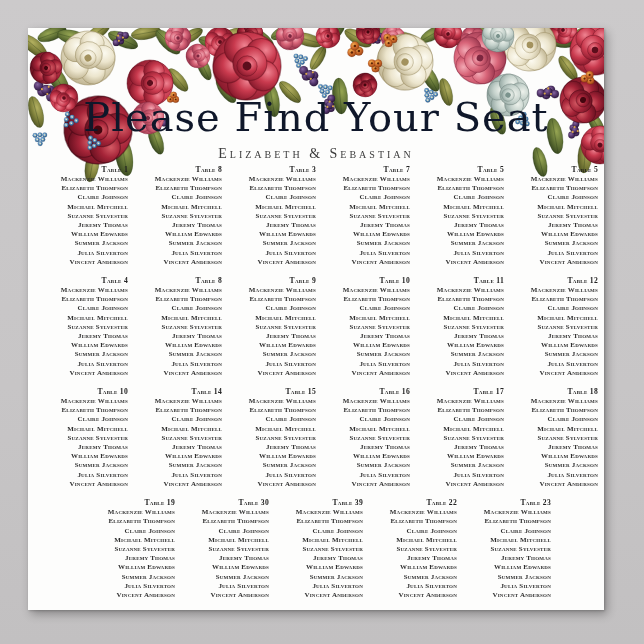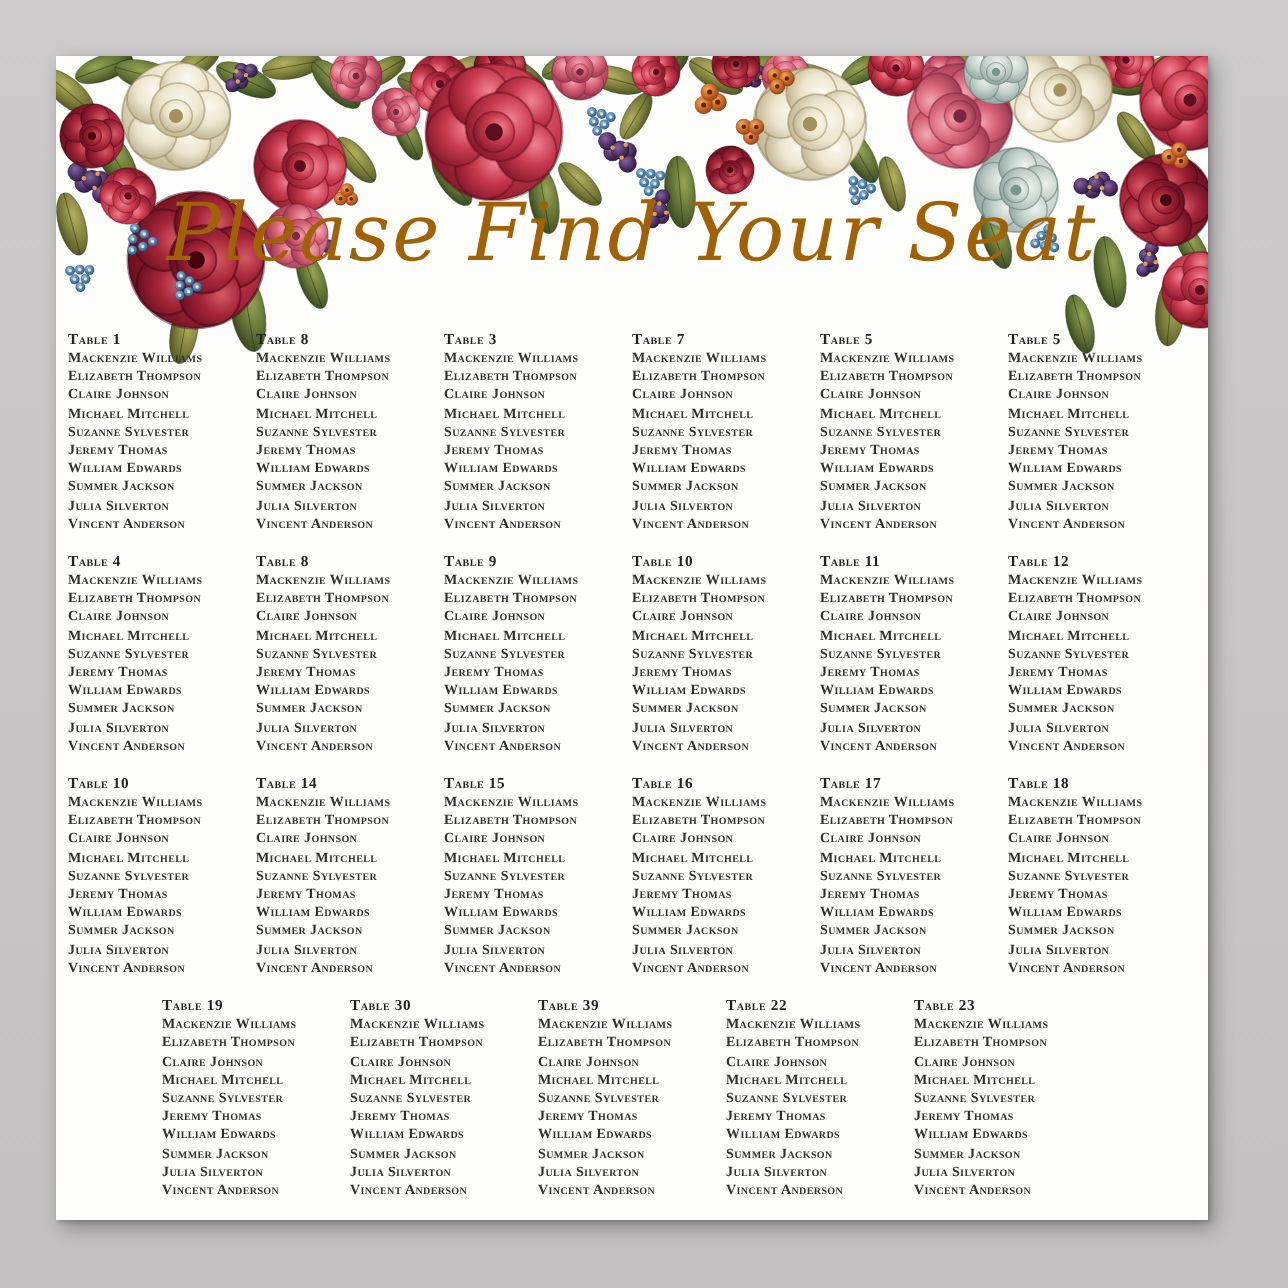--- a/index.html
+++ b/index.html
@@ -12,32 +12,32 @@
   .canvas{position:relative;width:644px;height:644px;}
   .poster{
     position:absolute;left:28px;top:28px;width:576px;height:582px;
     background:#fdfdfc;
     box-shadow:3px 4px 9px rgba(0,0,0,.30), 1px 1px 2px rgba(0,0,0,.18);
     overflow:hidden;
   }
   .garland{position:absolute;left:0;top:0;width:576px;height:172px;display:block;}
   .title{
     position:absolute;left:0;top:66px;width:576px;text-align:center;
-    font-family:"DejaVu Serif", serif;font-style:italic;font-weight:500;
-    font-size:40px;line-height:46px;color:#a16207;letter-spacing:1px;
+    font-family:"DejaVu Serif", serif;font-weight:500;
+    font-size:40px;line-height:46px;color:#0f172a;letter-spacing:1px;
     white-space:nowrap;
   }
   .subtitle{
     position:absolute;left:0;top:118px;width:576px;text-align:center;
     font-variant:small-caps;font-size:14px;line-height:16px;
     letter-spacing:3px;color:#3c3c3c;font-weight:500;
   }
   .tables{position:absolute;left:6px;top:136px;width:564px;}
   .table-row{display:flex;justify-content:center;margin-bottom:8px;}
-  .table-block{width:94px;text-align:left;}
+  .table-block{width:94px;text-align:right;}
   .table-header{
     font-variant:small-caps;font-weight:700;font-size:7.6px;line-height:11px;
     color:#222;letter-spacing:.3px;white-space:nowrap;
   }
   .guest-name{
     font-variant:small-caps;font-weight:600;font-size:7px;line-height:9.2px;
     color:#303030;letter-spacing:.2px;white-space:nowrap;
   }
 </style>
 </head>
@@ -808,20 +808,21 @@
         <g transform="translate(560,50)">
           <circle cx="2.4472269718126833" cy="2.5022150483986234" r="3.8500000000000005" fill="url(#gOrange)" stroke="rgba(110,45,10,.45)" stroke-width="0.4"></circle>
           <circle cx="2.4472269718126833" cy="2.5022150483986234" r="1.12" fill="#5e2408"></circle>
           <circle cx="-3.463227675302752" cy="0.5060178544449737" r="3.8500000000000005" fill="url(#gOrange)" stroke="rgba(110,45,10,.45)" stroke-width="0.4"></circle>
           <circle cx="-3.463227675302752" cy="0.5060178544449737" r="1.12" fill="#5e2408"></circle>
           <circle cx="1.6289997406378258" cy="-3.0977991937828855" r="3.8500000000000005" fill="url(#gOrange)" stroke="rgba(110,45,10,.45)" stroke-width="0.4"></circle>
           <circle cx="1.6289997406378258" cy="-3.0977991937828855" r="1.12" fill="#5e2408"></circle>
         </g>
       </svg>
     <div class="title">Please Find Your Seat</div>
+    <div class="subtitle">Elizabeth &amp; Sebastian</div>
     <div class="tables">
         <div class="table-row">
           <div class="table-block">
             <div class="table-header">Table 1</div>
             <div class="guest-name">Mackenzie Williams</div>
             <div class="guest-name">Elizabeth Thompson</div>
             <div class="guest-name">Claire Johnson</div>
             <div class="guest-name">Michael Mitchell</div>
             <div class="guest-name">Suzanne Sylvester</div>
             <div class="guest-name">Jeremy Thomas</div>

